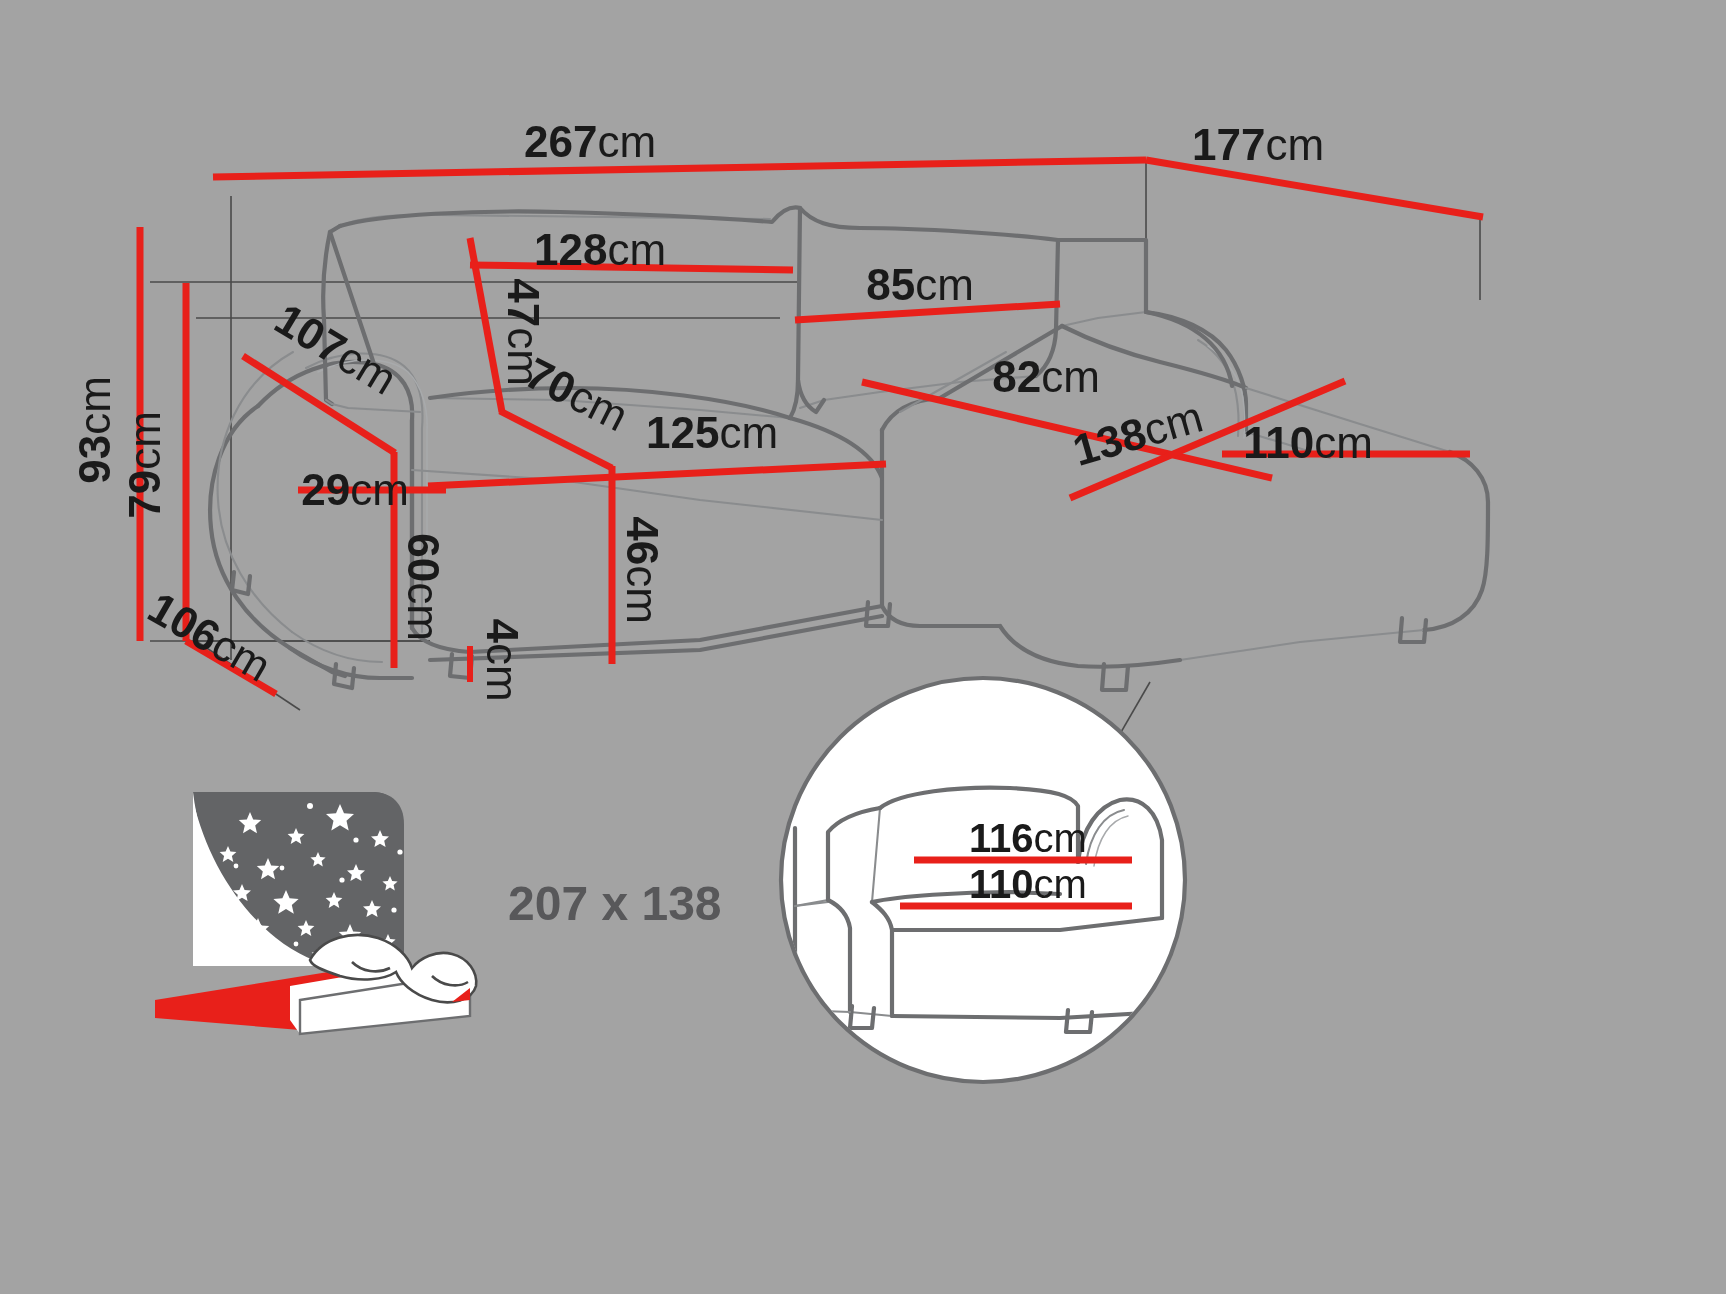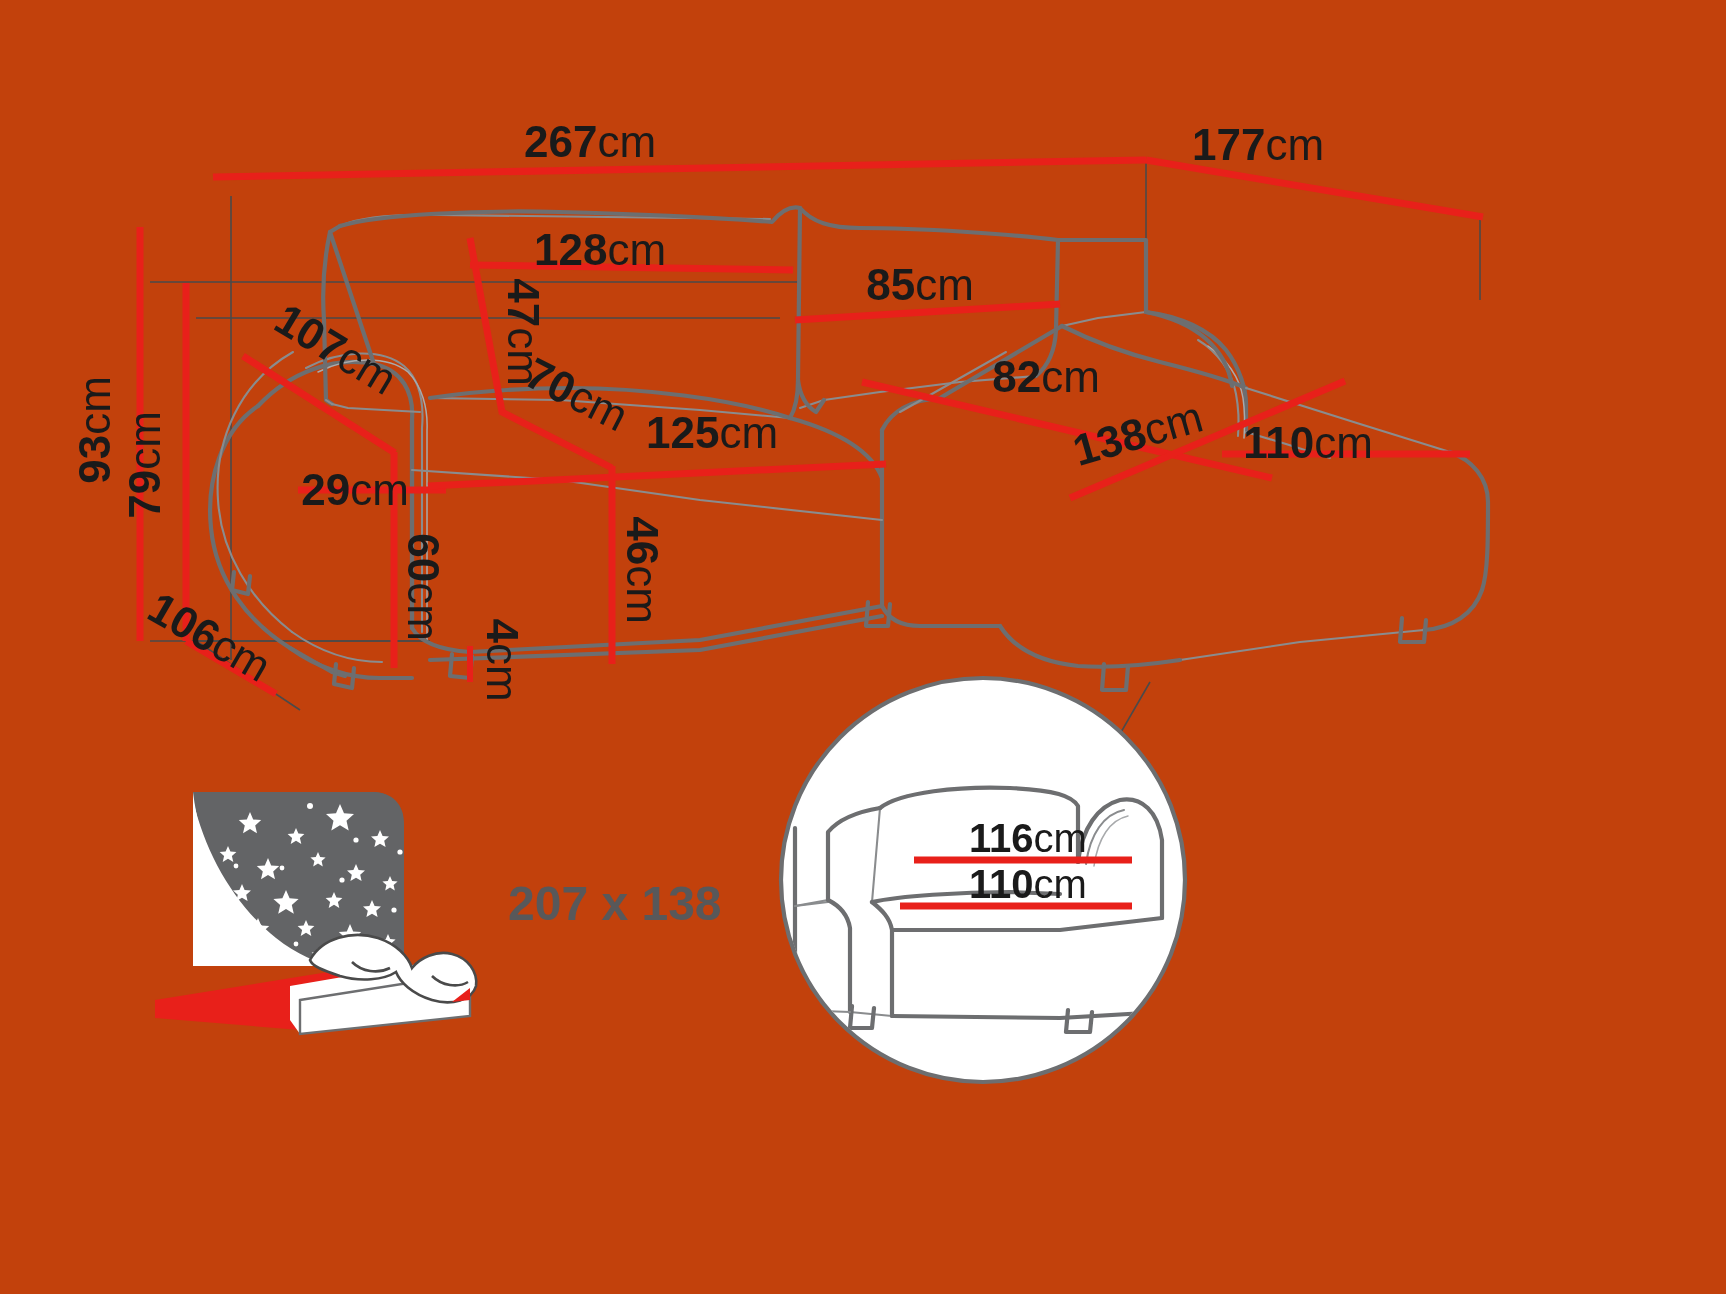--- a/index.html
+++ b/index.html
@@ -8,21 +8,21 @@
     padding: 0;
     background: #ffffff;
   }
   body {
     font-family: "Liberation Sans", sans-serif;
   }
   #stage {
     position: relative;
     width: 1726px;
     height: 1294px;
-    background: #c2410c;
+    background: #a3a3a3;
     overflow: hidden;
   }
   #stage svg {
     position: absolute;
     top: 0;
     left: 0;
     width: 1726px;
     height: 1294px;
   }
   .dim-text {

